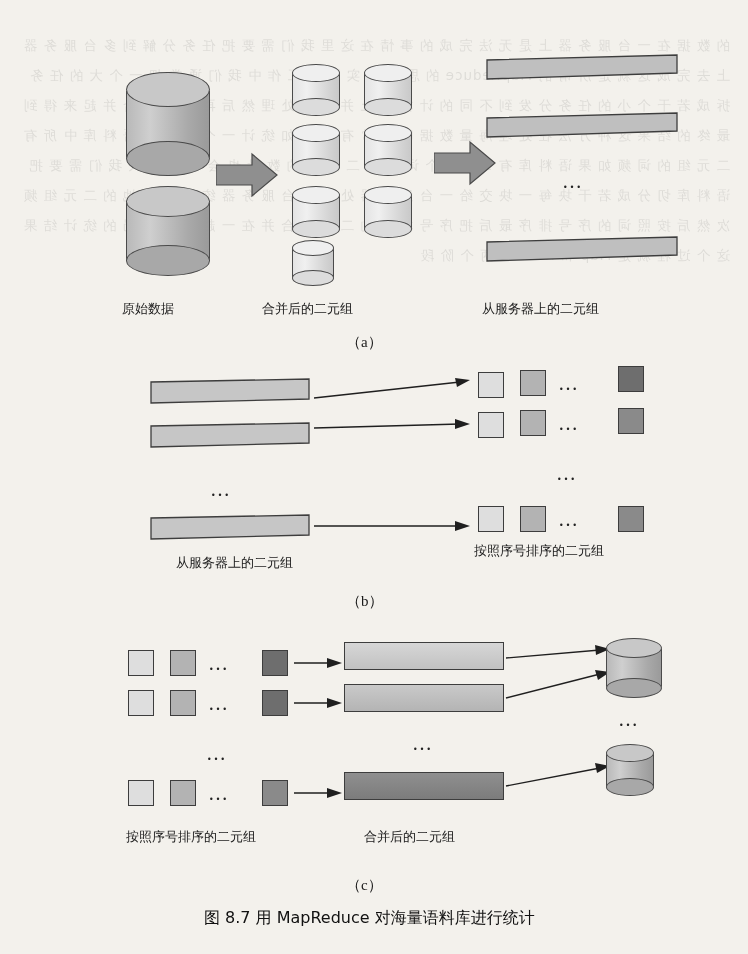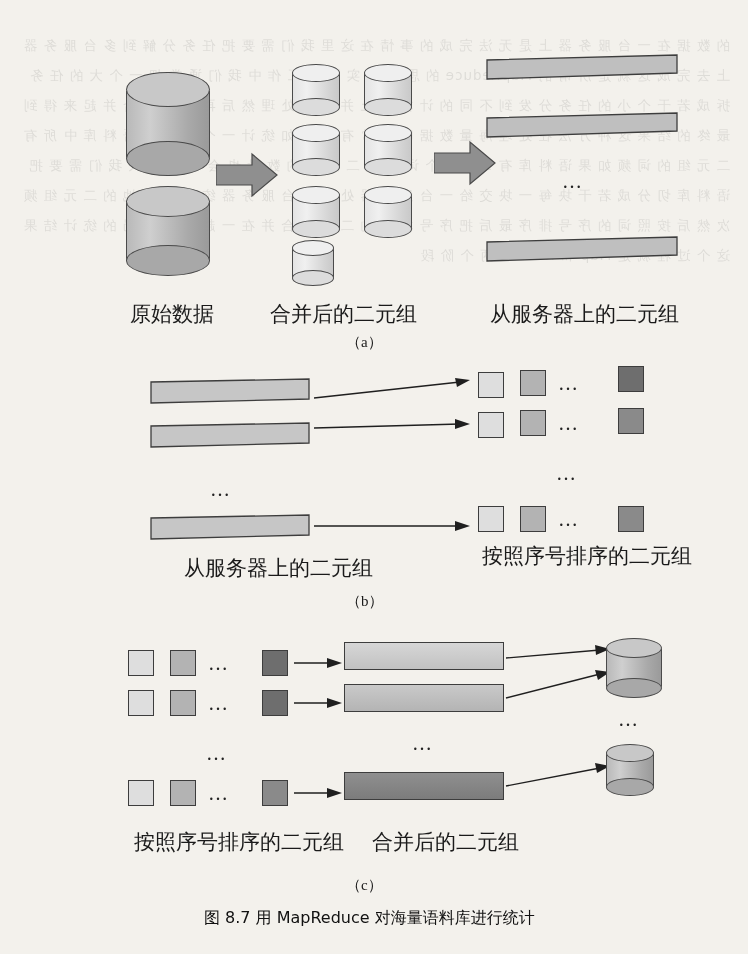--- a/index.html
+++ b/index.html
@@ -34,25 +34,24 @@
     word-break: break-all;
   }
 
   #figure {
     position: absolute;
     inset: 0;
   }
 
   .lbl {
     position: absolute;
-    font-size: 21px;
+    font-size: 13px;
     color: #1a1a1a;
     white-space: nowrap;
     font-family: "DejaVu Sans", sans-serif;
-    margin-left: 8px;
   }
   .panel-lbl {
     position: absolute;
     font-size: 15px;
     color: #1a1a1a;
     white-space: nowrap;
     font-family: "Liberation Serif", serif;
   }
   .caption {
     position: absolute;

